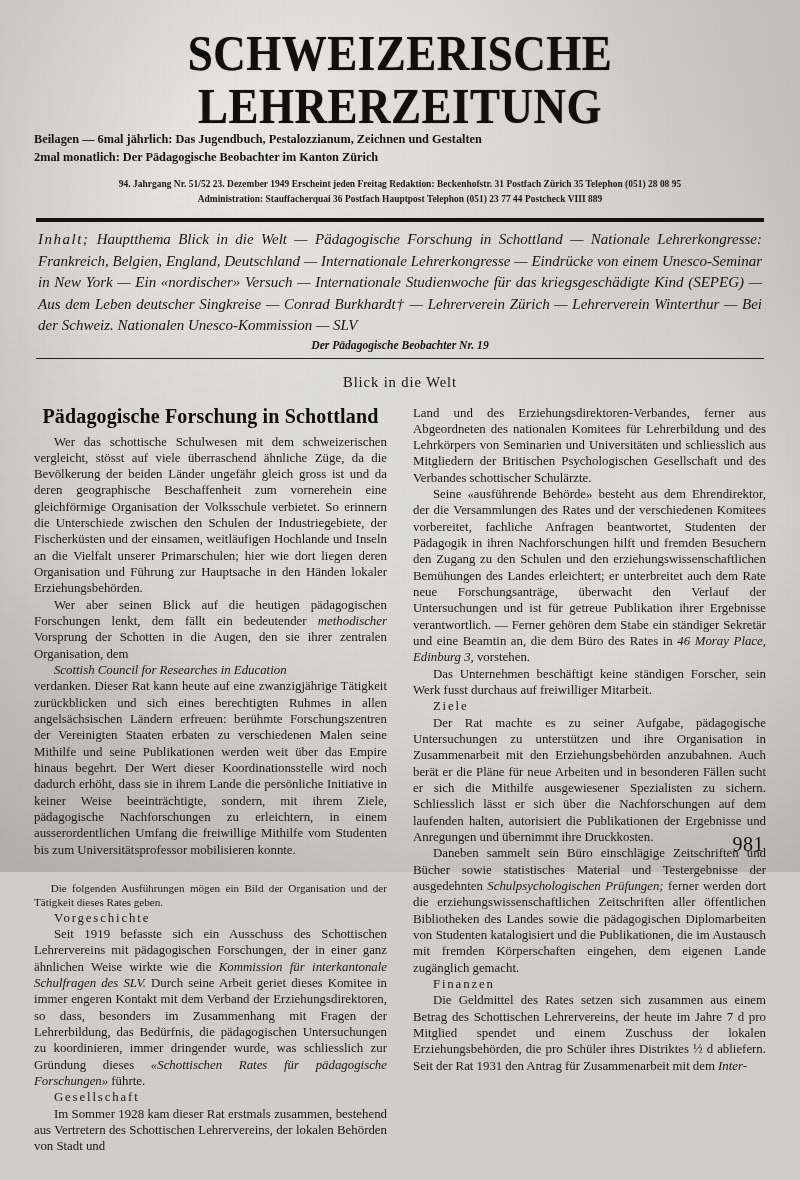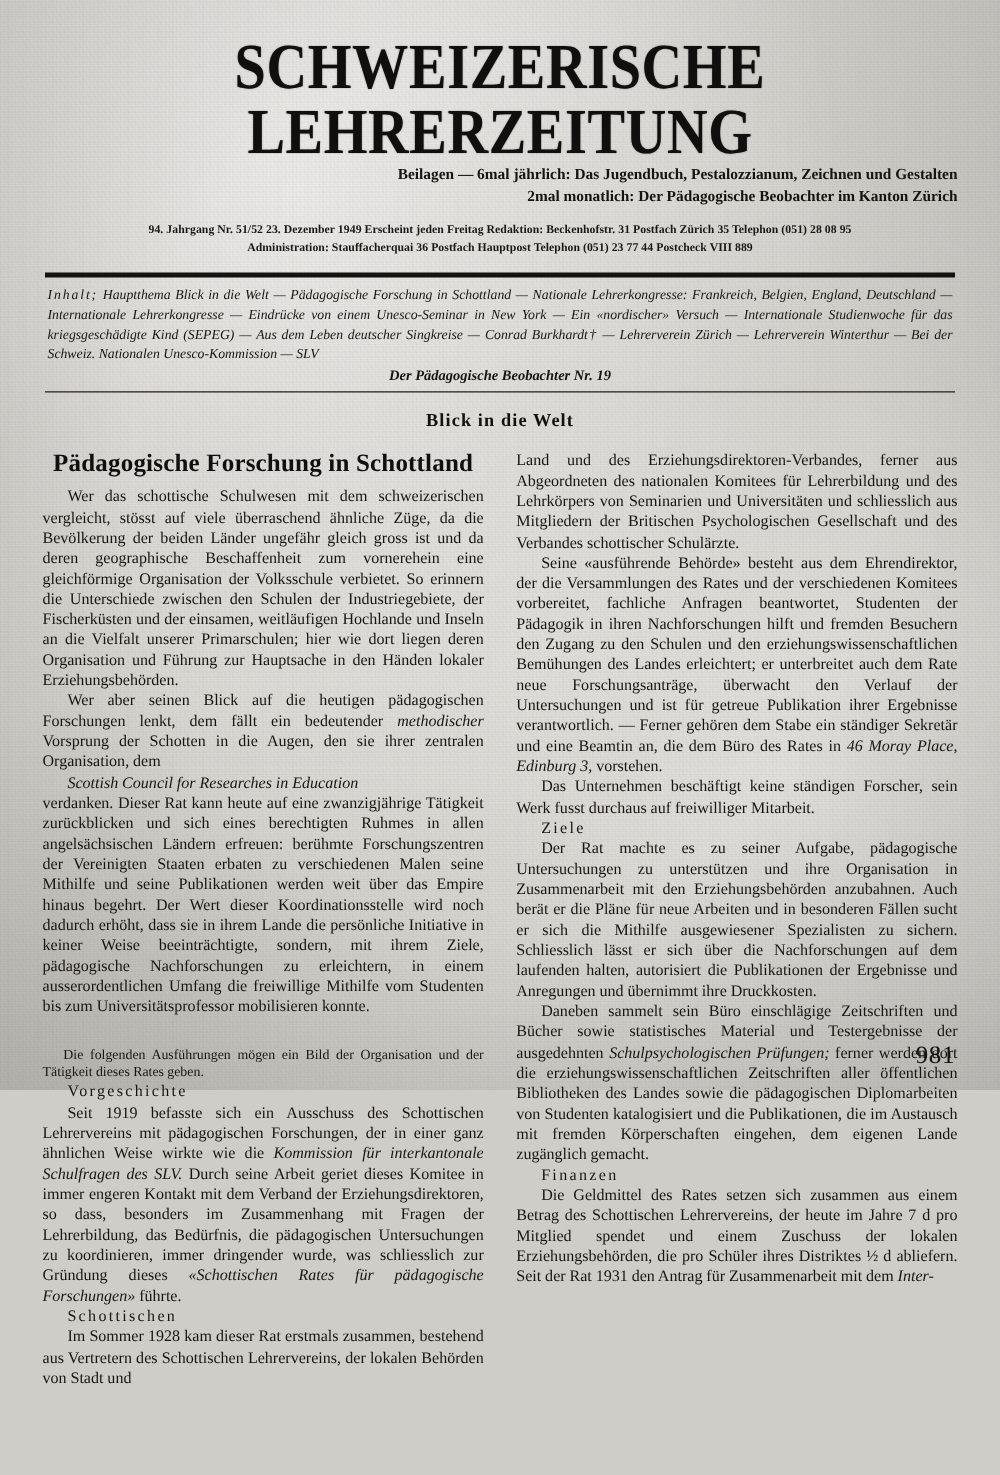--- a/index.html
+++ b/index.html
@@ -61,21 +61,21 @@
     font-size: 45px;
     letter-spacing: 0.5px;
     line-height: 1.02;
     margin: 2px 0 9px 0;
     color: #100f0e;
     text-shadow: 0 0 1px rgba(20,19,18,.55);
     transform: scaleY(1.14);
     transform-origin: center top;
   }
   .masthead-sub {
-    text-align: right;
+    text-align: left;
     font-weight: 700;
     font-size: 12.3px;
     line-height: 1.48;
     margin-top: 10px;
     color: #15140f;
   }
   .masthead-info {
     text-align: center;
     font-size: 9.4px;
     font-weight: 700;
@@ -87,39 +87,39 @@
 
   
   .toc {
     margin: 12px 2px 0 2px;
     border-top: 4px solid #15130f;
     border-bottom: 1.6px solid #24211c;
     padding: 7px 2px 6px 2px;
   }
   .toc-body {
     font-style: italic;
-    font-size: 11px;
+    font-size: 15px;
     line-height: 1.43;
     text-align: justify;
     color: #16140f;
   }
   .toc-body .spaced { letter-spacing: 1.5px; }
   .toc-last {
     text-align: center;
     font-style: italic;
     font-weight: 700;
     font-size: 11.6px;
     margin-top: 2px;
     color: #16140f;
   }
 
   
   .section-head {
     text-align: center;
-    font-weight: 700;
+    font-weight: 400;
     font-size: 14.6px;
     letter-spacing: .9px;
     margin: 15px 0 14px 0;
     color: #13110e;
   }
 
   
   .cols {
     display: flex;
     gap: 26px;
@@ -227,21 +227,21 @@
         <p class="t center-it">Scottish Council for Researches in Education</p>
 
         <p class="t noind">verdanken. Dieser Rat kann heute auf eine zwanzigjährige Tätigkeit zurückblicken und sich eines berechtigten Ruhmes in allen angelsächsischen Ländern erfreuen: berühmte Forschungszentren der Vereinigten Staaten erbaten zu verschiedenen Malen seine Mithilfe und seine Publikationen werden weit über das Empire hinaus begehrt. Der Wert dieser Koordinationsstelle wird noch dadurch erhöht, dass sie in ihrem Lande die persönliche Initiative in keiner Weise beeinträchtigte, sondern, mit ihrem Ziele, pädagogische Nachforschungen zu erleichtern, in einem ausserordentlichen Umfang die freiwillige Mithilfe vom Studenten bis zum Universitätsprofessor mobilisieren konnte.</p>
 
         <p class="t small">Die folgenden Ausführungen mögen ein Bild der Organisation und der Tätigkeit dieses Rates geben.</p>
 
         <p class="t sub">Vorgeschichte</p>
 
         <p class="t"><span>Seit 1919 befasste sich ein Ausschuss des Schottischen Lehrervereins mit pädagogischen Forschungen, der in einer ganz ähnlichen Weise wirkte wie die </span><em>Kommission für interkantonale Schulfragen des SLV.</em><span> Durch seine Arbeit geriet dieses Komitee in immer engeren Kontakt mit dem Verband der Erziehungsdirektoren, so dass, besonders im Zusammenhang mit Fragen der Lehrerbildung, das Bedürfnis, die pädagogischen Untersuchungen zu koordinieren, immer dringender wurde, was schliesslich zur Gründung dieses </span><em>«Schottischen Rates für pädagogische Forschungen»</em><span> führte.</span></p>
 
-        <p class="t sub">Schottischen</p>
+        <p class="t sub">Gesellschaft</p>
 
         <p class="t">Im Sommer 1928 kam dieser Rat erstmals zusammen, bestehend aus Vertretern des Schottischen Lehrervereins, der lokalen Behörden von Stadt und</p>
       </div>
 
       <div class="col">
         <p class="t noind">Land und des Erziehungsdirektoren-Verbandes, ferner aus Abgeordneten des nationalen Komitees für Lehrerbildung und des Lehrkörpers von Seminarien und Universitäten und schliesslich aus Mitgliedern der Britischen Psychologischen Gesellschaft und des Verbandes schottischer Schulärzte.</p>
 
         <p class="t"><span>Seine «ausführende Behörde» besteht aus dem Ehrendirektor, der die Versammlungen des Rates und der verschiedenen Komitees vorbereitet, fachliche Anfragen beantwortet, Studenten der Pädagogik in ihren Nachforschungen hilft und fremden Besuchern den Zugang zu den Schulen und den erziehungswissenschaftlichen Bemühungen des Landes erleichtert; er unterbreitet auch dem Rate neue Forschungsanträge, überwacht den Verlauf der Untersuchungen und ist für getreue Publikation ihrer Ergebnisse verantwortlich. — Ferner gehören dem Stabe ein ständiger Sekretär und eine Beamtin an, die dem Büro des Rates in </span><em>46 Moray Place, Edinburg 3,</em><span> vorstehen.</span></p>
 
         <p class="t">Das Unternehmen beschäftigt keine ständigen Forscher, sein Werk fusst durchaus auf freiwilliger Mitarbeit.</p>

